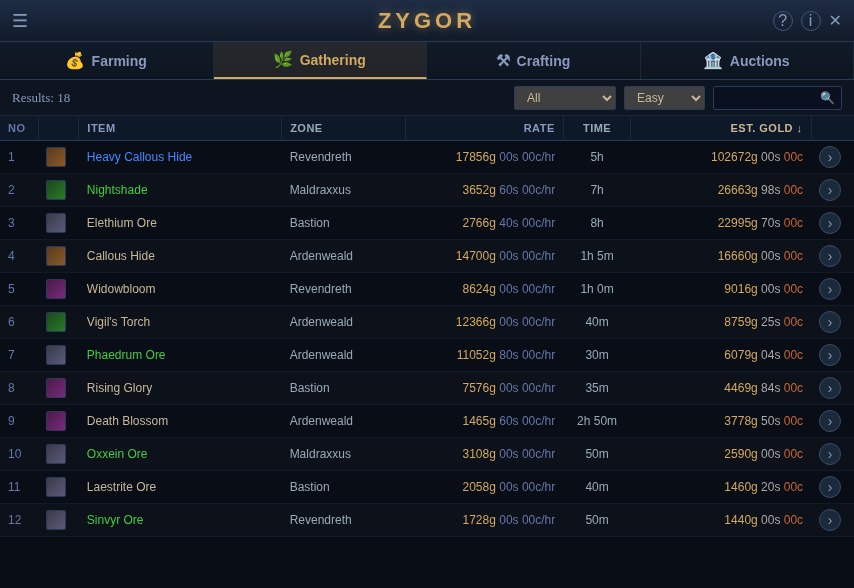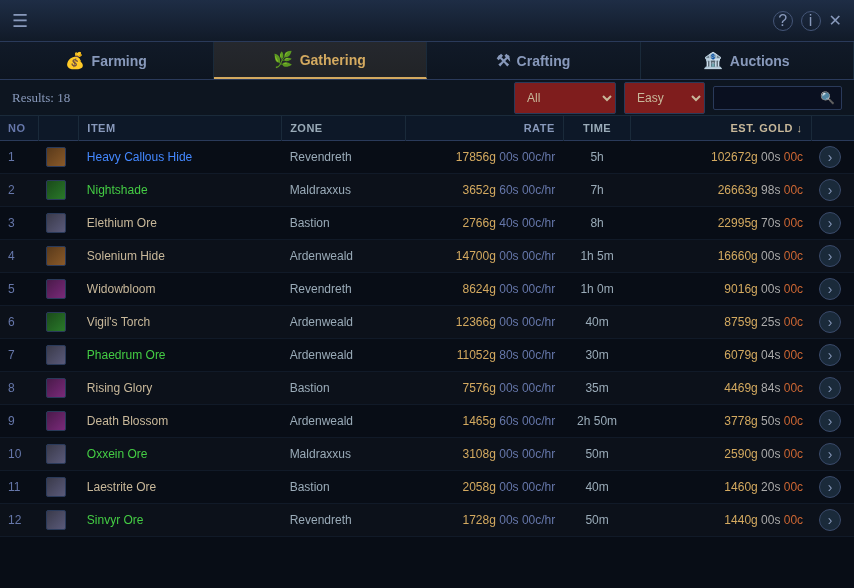--- a/index.html
+++ b/index.html
@@ -132,28 +132,28 @@
     .results-label {
       color: #8899bb;
       font-size: 13px;
       white-space: nowrap;
       font-family: Liberation Serif, serif;
     }
 
     .filter-spacer { flex: 1; }
 
     .filter-select {
-      background: #7f1d1d;
+      background: #404040;
       border: 1px solid #2a3a5a;
       color: #c8b89a;
       padding: 3px 8px;
       font-size: 12px;
       border-radius: 2px;
       cursor: pointer;
-      height: 32px;
+      height: 24px;
     }
 
     .search-box {
       display: flex;
       align-items: center;
       background: #0a1020;
       border: 1px solid #2a3a5a;
       border-radius: 2px;
       padding: 3px 6px;
       height: 24px;
@@ -304,20 +304,21 @@
     .icon-flower { background: linear-gradient(135deg, #4a1a4a, #7a2a7a); }
   </style>
 </head>
 <body>
 
 <div class="bg"></div>
 <div class="app-container">
 
   <div class="header">
     <span class="header-menu">☰</span>
+    <span class="header-title">ZYGOR</span>
     <div class="header-actions">
       <div class="header-icon">?</div>
       <div class="header-icon">i</div>
       <span class="header-close">✕</span>
     </div>
   </div>
 
   <div class="nav-tabs">
     <div class="nav-tab">
       <span class="tab-icon">💰</span>
@@ -426,21 +427,21 @@
     </td>
     <td class="col-action">
       <div class="action-btn">›</div>
     </td>
   </tr>
           <tr>
     <td class="col-no">4</td>
     <td class="col-icon">
       <span class="item-icon icon-hide"></span>
     </td>
-    <td class="col-item" style="color:#c8b89a">Solenium Hide</td>
+    <td class="col-item" style="color:#c8b89a">Callous Hide</td>
     <td class="col-zone">Ardenweald</td>
     <td class="col-rate">
       <span style="color:#d4aa60">14700g</span><span style="color:#6677aa"> 00s 00c/hr</span>
     </td>
     <td class="col-time">1h 5m</td>
     <td class="col-estgold">
       <span style="color:#d4aa60">16660g</span><span style="color:#aaaaaa"> 00s</span><span style="color:#cc6633"> 00c</span>
     </td>
     <td class="col-action">
       <div class="action-btn">›</div>

